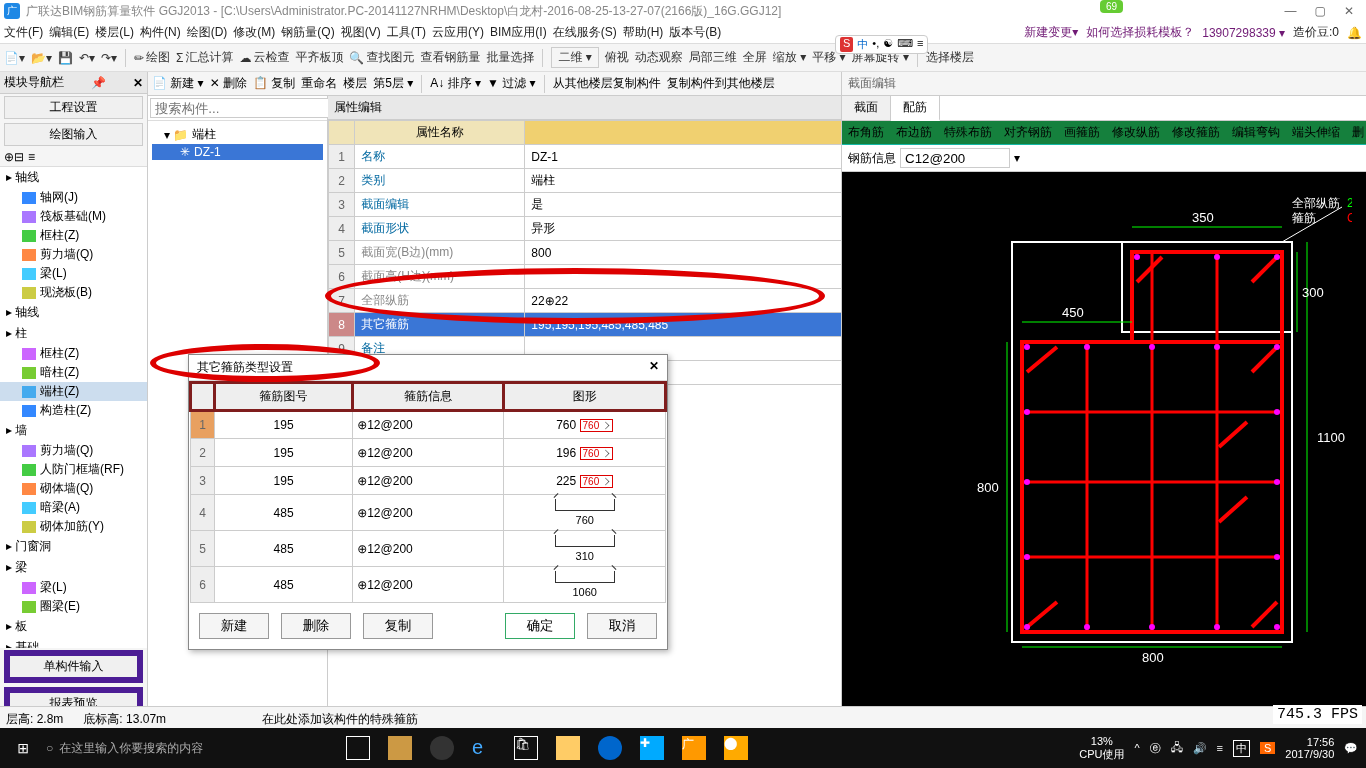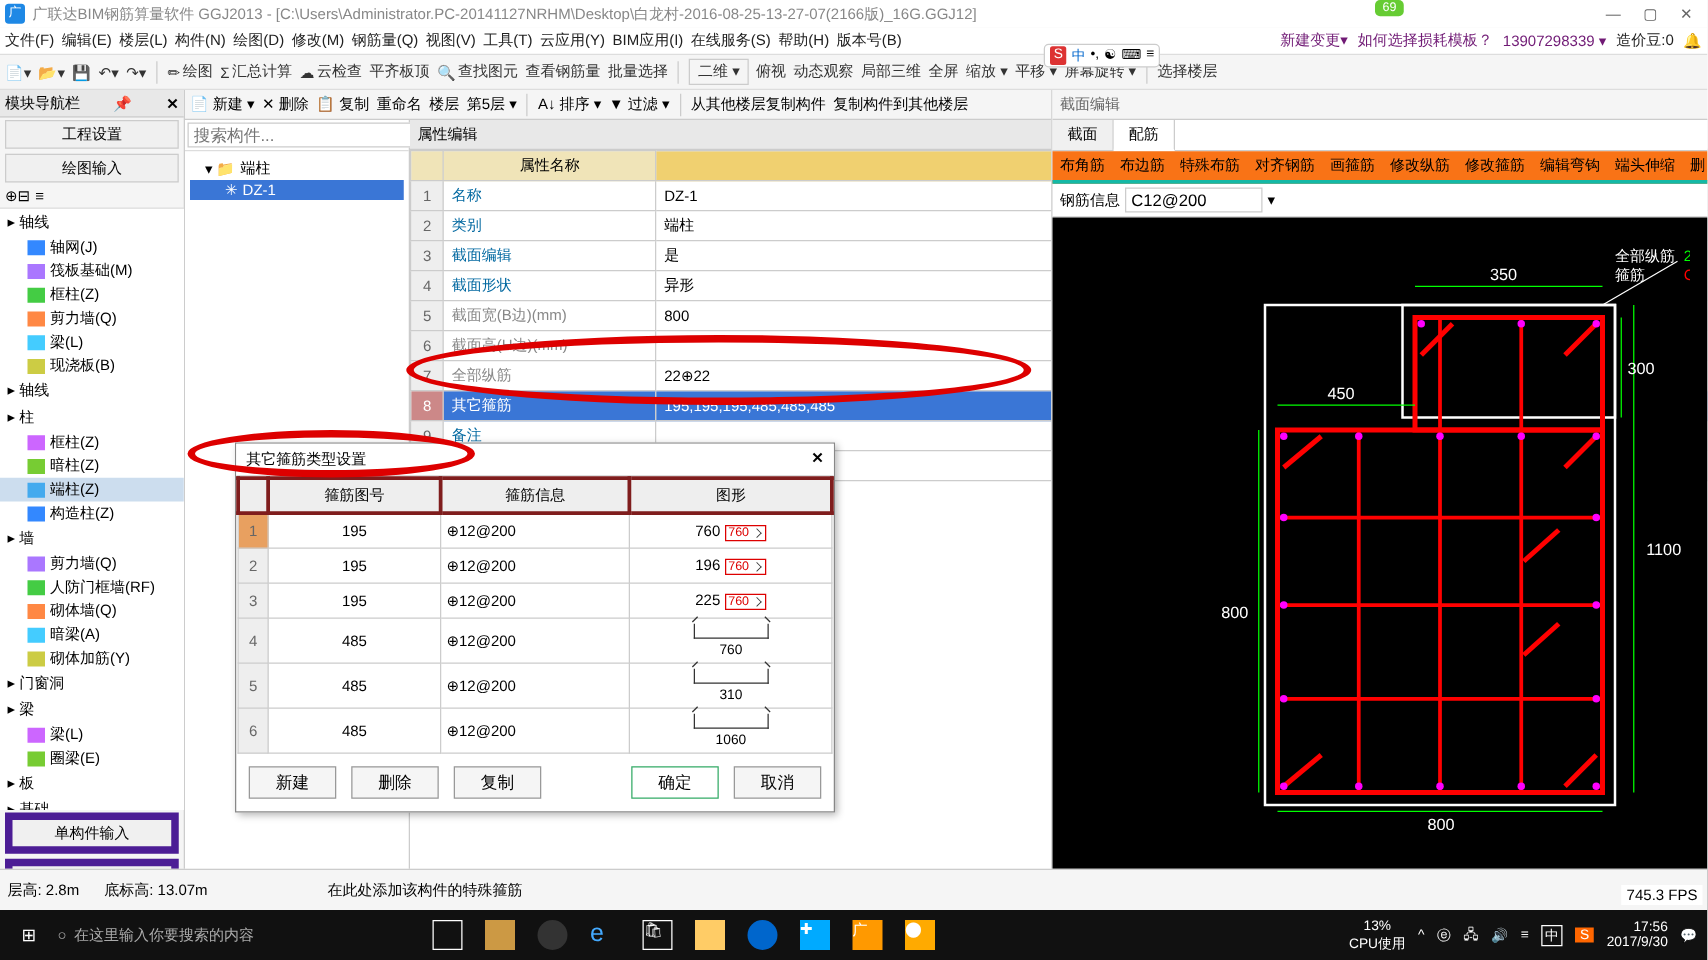--- a/index.html
+++ b/index.html
@@ -47,55 +47,55 @@
 .proptable td.name { width: 170px; color: #0369a1; }
 .proptable tr.selrow td { background: #3a76d6; color: #fff; }
 .proptable tr.selrow td.num { background: #c88; color: #fff; }
 .proptable tr.gray td.name { color: #888; }
 .rightpanel { width: 525px; background: #fff; border-left: 1px solid #ccc; display: flex; flex-direction: column; position: absolute; right: 0; top: 72px; bottom: 40px; }
 .rp-title { padding: 3px 6px; background: #f5f5f5; border-bottom: 1px solid #ccc; color: #666; }
 .rp-tabs { display: flex; border-bottom: 1px solid #ccc; }
 .rp-tabs span { padding: 3px 12px; cursor: pointer; border-right: 1px solid #ccc; }
 .rp-tabs span.on { background: #fff; border-bottom: 2px solid #fff; margin-bottom: -1px; }
 .rp-tabs span.off { background: #f0f0f0; font-family: Liberation Serif, serif; }
-.rp-tabs2 { display: flex; border-bottom: 3px solid #14b8a6; background: #f97316; font-size: 12px; }
+.rp-tabs2 { display: flex; border-bottom: 1px solid #14b8a6; background: #15803d; font-size: 12px; }
 .rp-tabs2 span { padding: 3px 6px; cursor: pointer; white-space: nowrap; }
 .rp-input { display: flex; align-items: center; padding: 3px 6px; gap: 4px; border-bottom: 1px solid #ccc; }
 .rp-input input { border: 1px solid #ccc; height: 20px; width: 110px; padding: 0 4px; }
 .canvas { flex: 1; background: #000; position: relative; }
 .dialog { position: absolute; left: 188px; top: 354px; width: 480px; background: #fff; border: 1px solid #888; box-shadow: 2px 2px 6px rgba(0,0,0,.3); z-index: 50; }
 .dialog .dtitle { background: #fff; padding: 4px 8px; display: flex; justify-content: space-between; border-bottom: 1px solid #ddd; }
 .dialog .dtitle .x { cursor: pointer; font-weight: bold; }
 .dtable { width: 100%; border-collapse: collapse; }
 .dtable th { background: #eee; border: 3px solid #7f1d1d; padding: 4px; font-weight: normal; }
 .dtable td { border: 1px solid #ccc; padding: 4px; text-align: center; height: 28px; }
 .dtable td.rn { background: #eee; width: 24px; color: #666; }
 .dtable tr.selr td.rn { background: #e8a060; }
 .dbtns { display: flex; gap: 12px; padding: 10px; justify-content: flex-start; }
 .dbtns button { width: 70px; height: 26px; border: 1px solid #999; background: #f5f5f5; cursor: pointer; }
 .dbtns .right { margin-left: auto; display: flex; gap: 12px; }
 .dbtns button.primary { border: 1px solid #3a6; background: #fff; }
 .redov { position: absolute; border: 6px solid #d00; border-radius: 50%; pointer-events: none; z-index: 60; }
-.statusbar { height: 22px; background: #f5f5f5; border-top: 1px solid #ccc; display: flex; align-items: center; padding: 16px 6px; gap: 20px; position: absolute; bottom: 40px; left: 0; right: 0; }
+.statusbar { height: 22px; background: #f5f5f5; border-top: 1px solid #ccc; display: flex; align-items: flex-end; padding: 0 6px; gap: 20px; position: absolute; bottom: 40px; left: 0; right: 0; }
 .taskbar { position: absolute; bottom: 0; left: 0; right: 0; height: 40px; background: #111; display: flex; align-items: center; color: #fff; }
 .taskbar .start { width: 46px; text-align: center; font-size: 14px; cursor: pointer; }
 .taskbar .search2 { display: flex; align-items: center; color: #aaa; gap: 6px; width: 280px; }
 .taskbar .icons { display: flex; gap: 18px; margin-left: 20px; }
 .taskbar .icons span { width: 24px; height: 24px; display: inline-block; cursor: pointer; }
 .taskbar .tray { margin-left: auto; display: flex; align-items: center; gap: 10px; padding-right: 8px; font-size: 11px; }
 .badge { position: absolute; background: #6c3; color: #fff; border-radius: 4px; padding: 1px 6px; font-size: 10px; top: 0; left: 1100px; }
 .ime { position: absolute; top: 35px; left: 835px; background: #fff; border: 1px solid #ccc; border-radius: 4px; padding: 1px 4px; display: flex; gap: 4px; z-index: 70; font-size: 11px; }
 .stirrup { display: inline-block; border: 1px solid #333; width: 60px; height: 12px; border-top: none; position: relative; }
 .stirrup::before, .stirrup::after { content: ''; position: absolute; top: -4px; width: 6px; height: 1px; background: #333; }
 .stirrup::before { left: -3px; transform: rotate(-45deg); }
 .stirrup::after { right: -3px; transform: rotate(45deg); }
 .redbox { display: inline-flex; border: 1px solid #d00; color: #d00; padding: 0 2px; align-items: center; gap: 2px; font-size: 10px; }
 .redbox::after { content: ''; width: 8px; height: 8px; border-top: 1px solid #333; border-right: 1px solid #333; display: inline-block; transform: rotate(45deg) scale(.6); }
 svg.sect { position: absolute; top: 10px; left: 10px; }
-.fpsbox { position: absolute; right: 4px; bottom: 4px; background: #fff; color: #000; font-size: 12px; padding: 1px 4px; }
+.fpsbox { position: absolute; right: 4px; bottom: 4px; background: #fff; color: #000; font-size: 15px; padding: 1px 4px; font-family: Liberation Mono, monospace; }
 </style>
 </head>
 <body>
 
 <div class="titlebar">
   <span class="icon">广</span>
   <span>广联达BIM钢筋算量软件 GGJ2013 - [C:\Users\Administrator.PC-20141127NRHM\Desktop\白龙村-2016-08-25-13-27-07(2166版)_16G.GGJ12]</span>
   <span class="badge">69</span>
   <div class="winbtns">
     <span>—</span>

